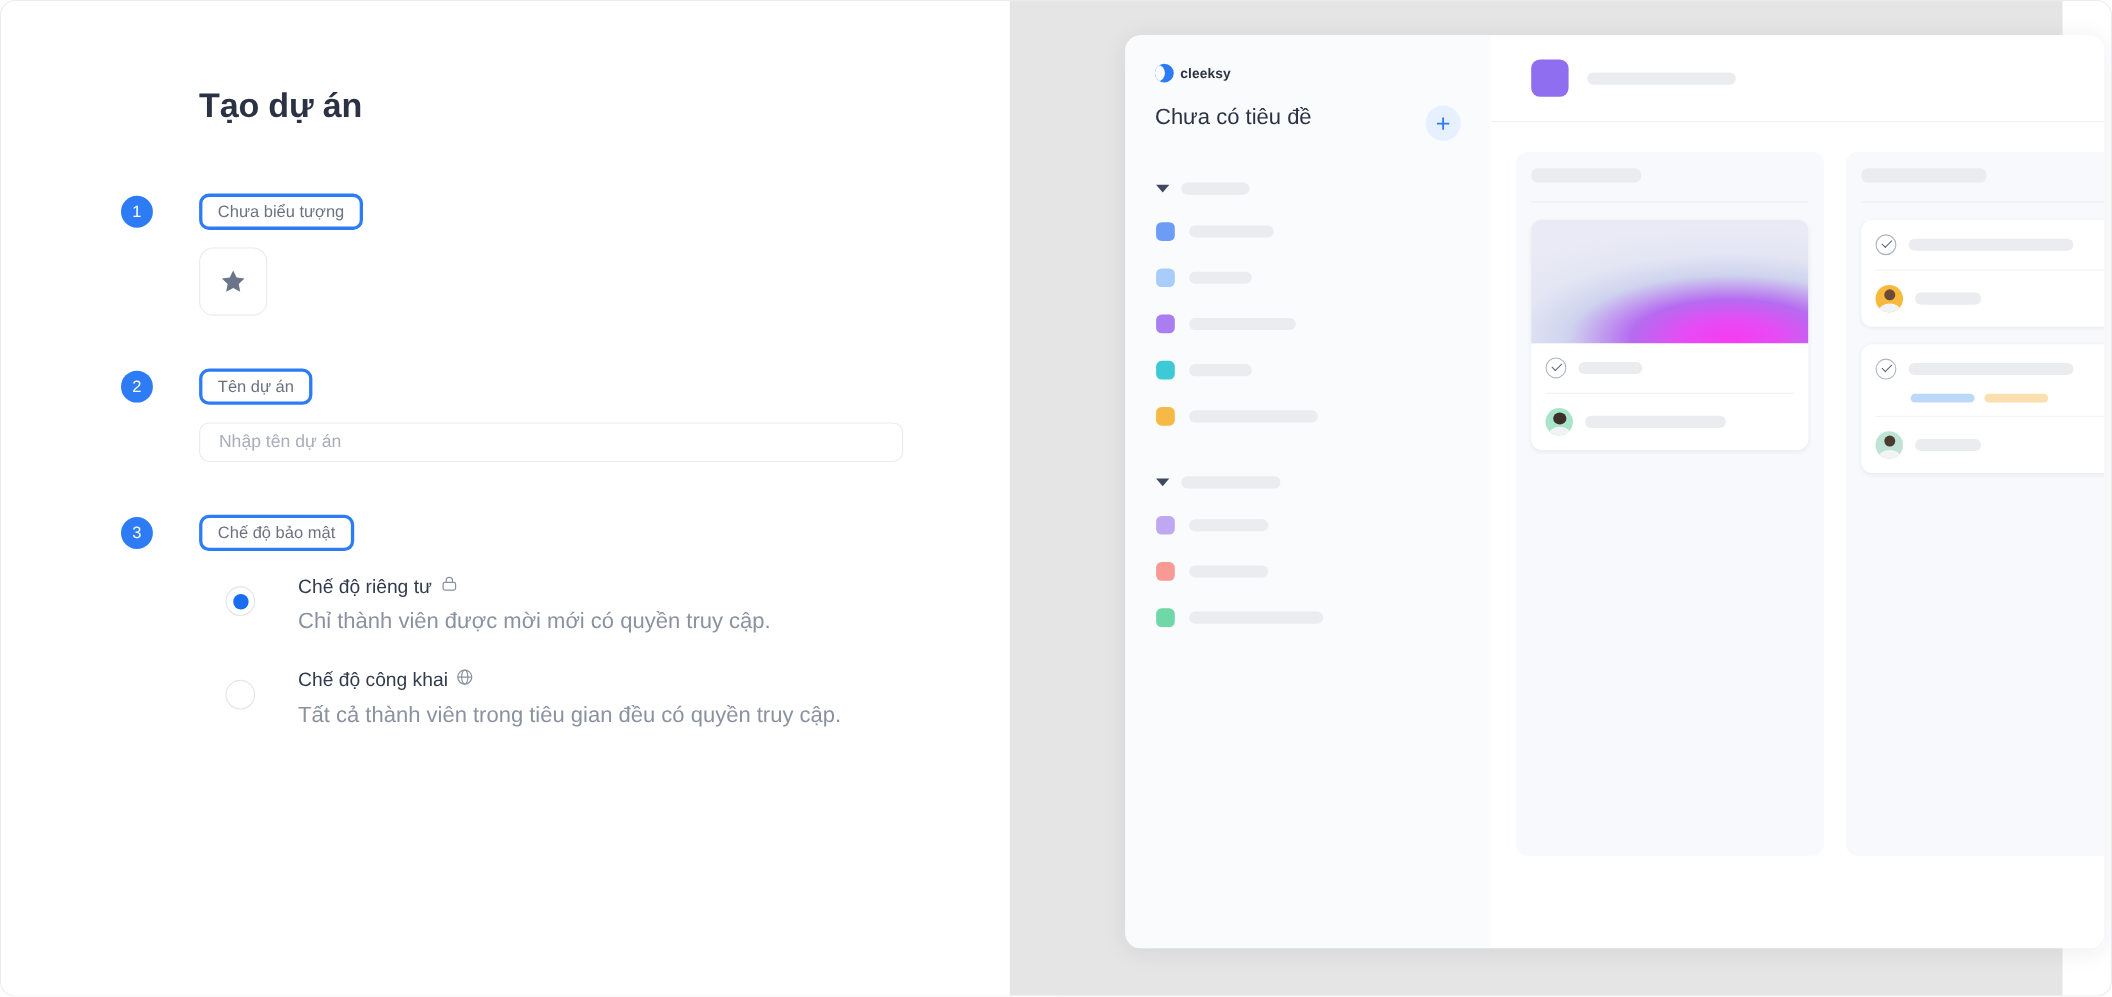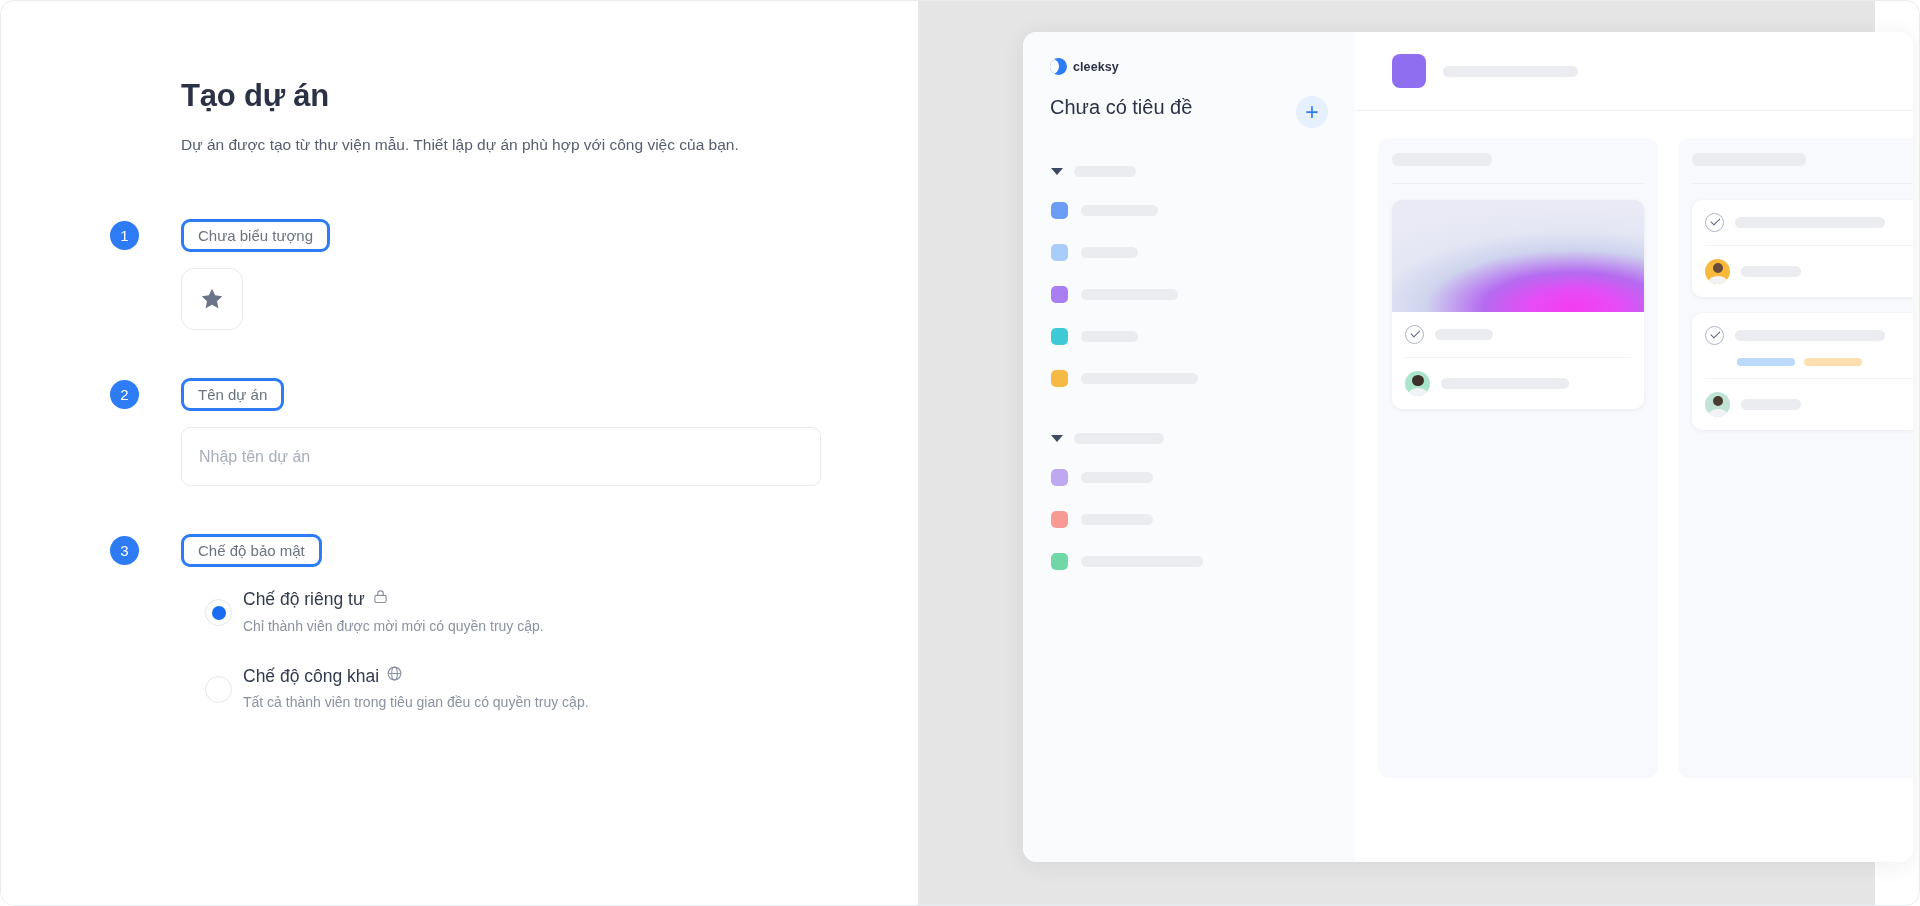--- a/index.html
+++ b/index.html
@@ -106,21 +106,21 @@
     cursor: pointer;
   }
   .icon-btn svg { display: block; }
 
   
   .sec-name { margin-top: 48px; }
 
   .text-input {
     margin-top: 16px;
     width: 640px;
-    height: 59px;
+    height: 36px;
     border: 1px solid #e8eaef;
     border-radius: 9px;
     background: #ffffff;
     padding: 0 17px;
     font-family: "Liberation Sans", sans-serif;
     font-size: 16px;
     color: #2b3245;
     outline: none;
   }
   .text-input::placeholder { color: #a8aeba; }
@@ -152,34 +152,34 @@
   }
   .radio-ctl .dot {
     width: 14px;
     height: 14px;
     border-radius: 50%;
     background: #1a6cf0;
     display: none;
   }
   .radio-row.checked .radio-ctl .dot { display: block; }
 
-  .radio-text { margin-left: 11px; }
+  .radio-text { margin-left: 39px; }
 
   .radio-title {
     font-size: 17.5px;
     color: #323a4d;
     display: flex;
     align-items: center;
     gap: 7px;
     line-height: 1.3;
   }
 
   .radio-sub {
     margin-top: 6px;
-    font-size: 14px;
+    font-size: 20px;
     color: #8a91a0;
     line-height: 1.4;
   }
 
   .submit-btn {
     margin-top: 38px;
     width: 640px;
     height: 46px;
     border: none;
     border-radius: 9px;
@@ -433,21 +433,20 @@
 </style>
 </head>
 <body>
 
 <div class="screen">
 
   <div class="form-panel">
     <div class="form-inner">
 
       <div class="page-title">Tạo dự án</div>
-      <div class="page-desc">Dự án được tạo từ thư viện mẫu. Thiết lập dự án phù hợp với công việc của bạn.</div>
 
       
       <div class="sec-icon">
         <div class="step-row">
           <div class="step-badge">1</div>
           <div class="hl-label">Chưa biểu tượng</div>
         </div>
         <div class="icon-btn">
           <span>
             <svg width="26" height="26" viewBox="0 0 24 24">

